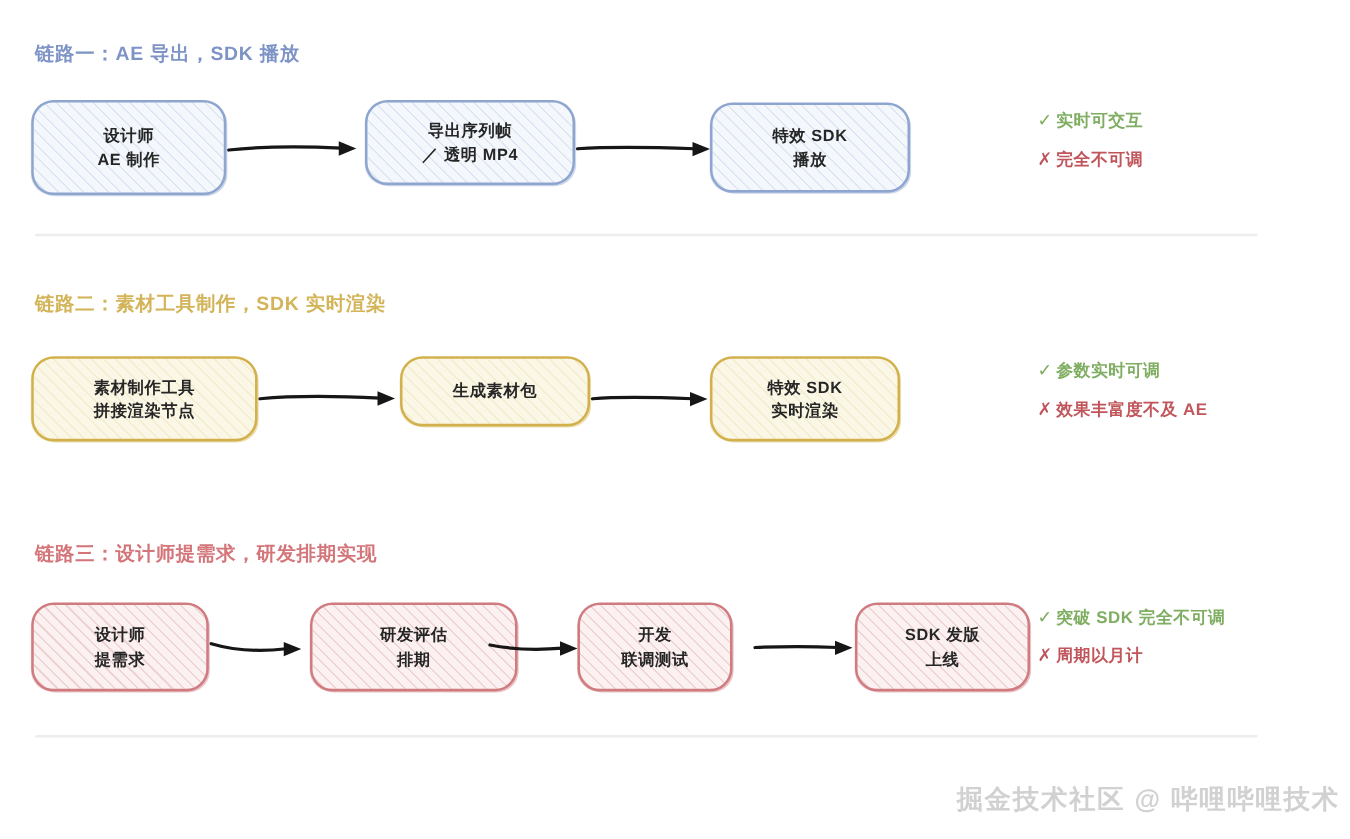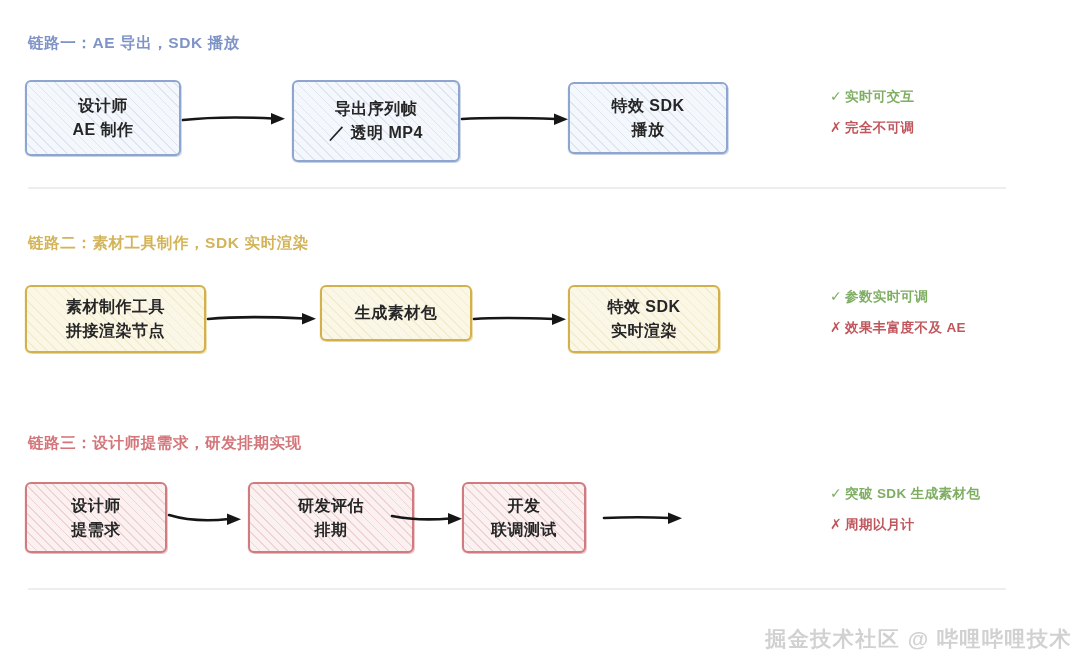--- a/index.html
+++ b/index.html
@@ -70,22 +70,22 @@
   #section-3 .flow-row { top: 78px; height: 78px; }
 
   
   .node {
     position: absolute;
     box-sizing: border-box;
     display: flex;
     align-items: center;
     justify-content: center;
     text-align: center;
-    border-radius: 6px;
-    font-size: 16px;
+    border-radius: 18px;
+    font-size: 13px;
     font-weight: 600;
     line-height: 1.5;
     letter-spacing: 0.5px;
     color: #262626;
     background-repeat: repeat;
   }
   .node .node-label { position: relative; z-index: 2; white-space: pre-line; }
 
   
   .node.blue {
@@ -192,21 +192,21 @@
 AE 制作</span>
       </div>
 
       <div class="arrow" style="left:181px; top:36px;">
         <svg width="112" height="16" viewBox="0 0 112 16">
           <path d="M2 9 C 30 6, 62 6, 92 7.5" stroke="#161616" stroke-width="2.6" fill="none" stroke-linecap="round"></path>
           <path d="M90 2 L104 7.8 L90 13.6 Z" fill="#161616"></path>
         </svg>
       </div>
 
-      <div class="node blue" style="left:292px; top:5px; width:168px; height:82px;text-align:center;">
+      <div class="node blue" style="left:292px; top:5px; width:168px; height:68px;text-align:center;">
         <span class="node-label">导出序列帧
 ／ 透明 MP4</span>
       </div>
 
       <div class="arrow" style="left:460px; top:36px;">
         <svg width="115" height="16" viewBox="0 0 115 16">
           <path d="M2 8 C 34 6, 66 7, 96 8" stroke="#161616" stroke-width="2.6" fill="none" stroke-linecap="round"></path>
           <path d="M94 2.5 L108 8.2 L94 14 Z" fill="#161616"></path>
         </svg>
       </div>
@@ -311,26 +311,30 @@
 联调测试</span>
       </div>
 
       <div class="arrow" style="left:602px; top:32px;">
         <svg width="92" height="16" viewBox="0 0 92 16">
           <path d="M2 8 C 24 7, 48 7, 68 8" stroke="#161616" stroke-width="2.6" fill="none" stroke-linecap="round"></path>
           <path d="M66 2.5 L80 8.2 L66 14 Z" fill="#161616"></path>
         </svg>
       </div>
 
+      <div class="node red" style="left:684px; top:4px; width:140px; height:71px;">
+        <span class="node-label">SDK 发版
+上线</span>
+      </div>
     </div>
 
     <div class="annotations" style="left:830px; top:85px;">
       <div class="anno-line pro">
         <span class="anno-mark">✓</span>
-        <span>突破 SDK 生成素材包</span>
+        <span>突破 SDK 完全不可调</span>
       </div>
       <div class="anno-line con">
         <span class="anno-mark">✗</span>
         <span>周期以月计</span>
       </div>
     </div>
   </div>
 
 
   <div id="watermark">掘金技术社区 @ 哔哩哔哩技术</div>

